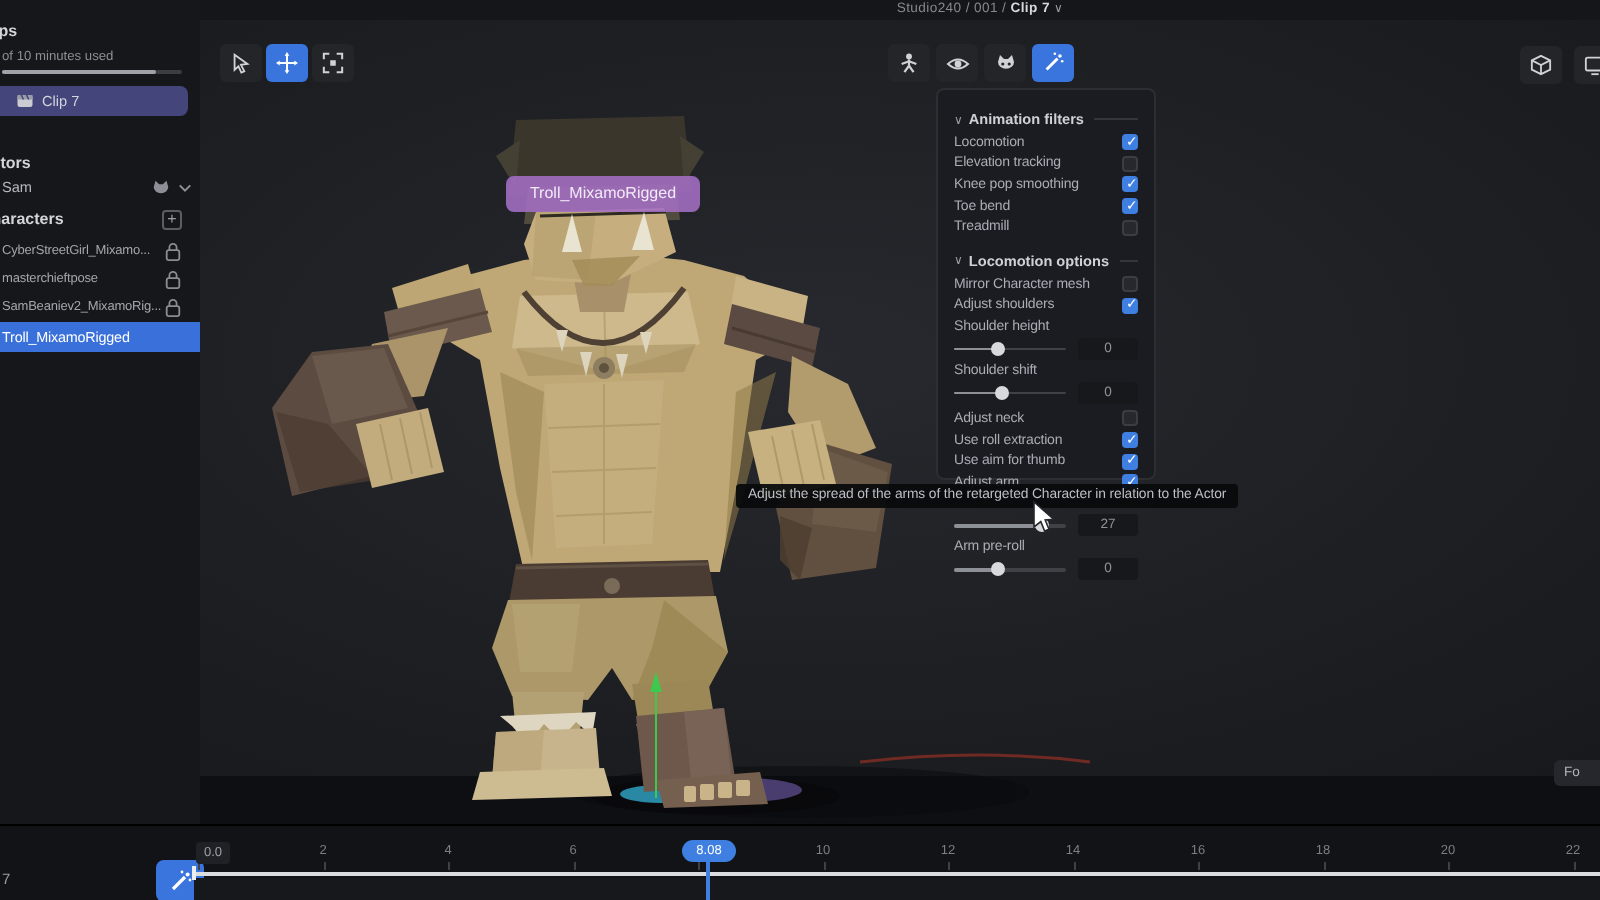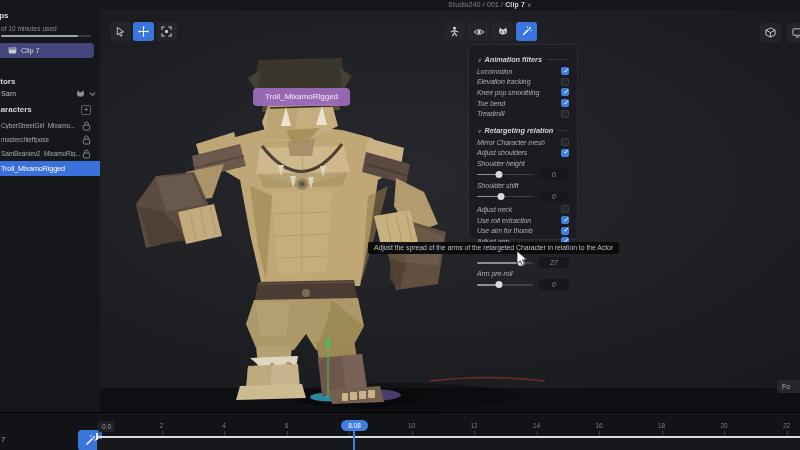--- a/index.html
+++ b/index.html
@@ -44,21 +44,21 @@
 
   .tbtn { position:absolute; width:21px; height:19px; background:#232529; border-radius:3px;
     display:flex; align-items:center; justify-content:center; }
   .tbtn.on { background:#3a74dd; }
 
   .focus-btn { position:absolute; left:677px; top:370px; width:30px; height:13px; background:#26272c;
     border-radius:3px 0 0 3px; font-size:6.8px; color:#b0b3b8; line-height:13px; padding-left:5px; }
 
   
   .panel { left:468px; top:44px; width:110px; height:196px; background:rgba(27,28,33,.97);
-    border:1px solid #2c2e34; border-radius:4px; padding:6px 8px 6px 8px; z-index:20;font-style:italic; }
+    border:1px solid #2c2e34; border-radius:4px; padding:6px 8px 6px 8px; z-index:20; }
   .p-sec { display:flex; align-items:center; gap:3px; height:13px; margin-top:2px; }
   .p-sec .pchev { color:#9a9da3; font-size:6px; }
   .p-sec .ttl { font-size:7.3px; font-weight:700; color:#cfd1d6; white-space:nowrap; }
   .p-sec .line { flex:1; height:1px; background:#34363c; margin-left:2px; }
   .p-row { display:flex; align-items:center; justify-content:space-between; height:10.6px; }
   .p-label { font-size:7px; color:#a9adb4; letter-spacing:-.1px; white-space:nowrap; }
   .cb { width:8px; height:8px; border-radius:2px; background:#26282d; border:1px solid #3a3d43;
     position:relative; }
   .cb.on { background:#3e7fe1; border-color:#3e7fe1; }
   .cb.on::after { content:"✓"; position:absolute; left:1px; top:-1.5px; font-size:7px; color:#fff; }
@@ -368,21 +368,21 @@
       <span class="p-label">Toe bend</span>
       <span class="cb on"></span>
     </div>
     <div class="p-row">
       <span class="p-label">Treadmill</span>
       <span class="cb"></span>
     </div>
 
     <div class="p-sec" style="margin-top:5px;">
       <span class="pchev">∨</span>
-      <span class="ttl">Retargeting relation</span>
+      <span class="ttl">Locomotion options</span>
       <span class="line"></span>
     </div>
     <div class="p-row">
       <span class="p-label">Mirror Character mesh</span>
       <span class="cb"></span>
     </div>
     <div class="p-row">
       <span class="p-label">Adjust shoulders</span>
       <span class="cb on"></span>
     </div>

